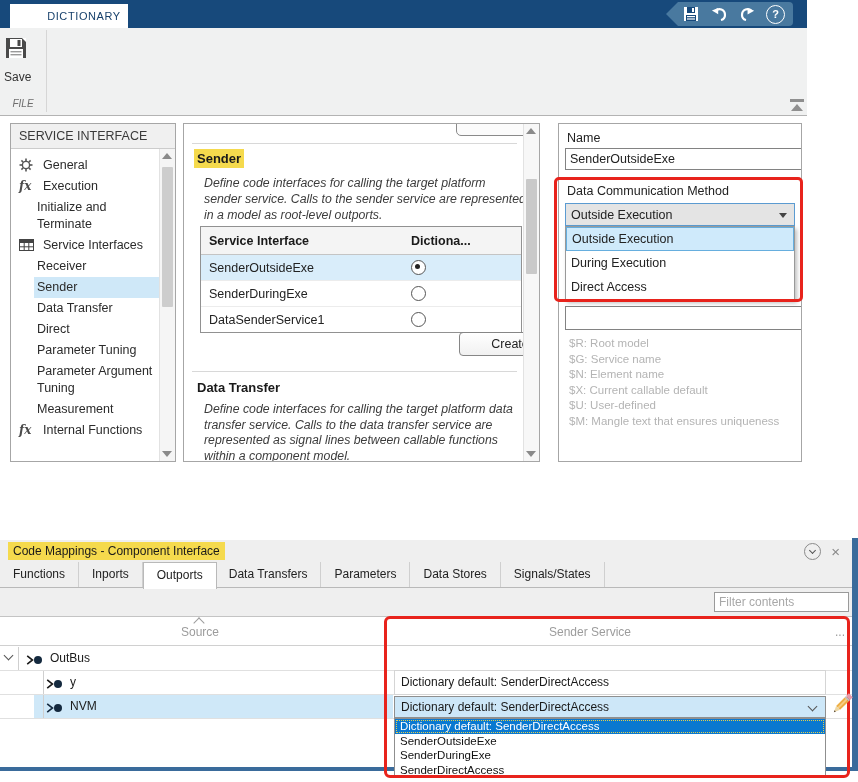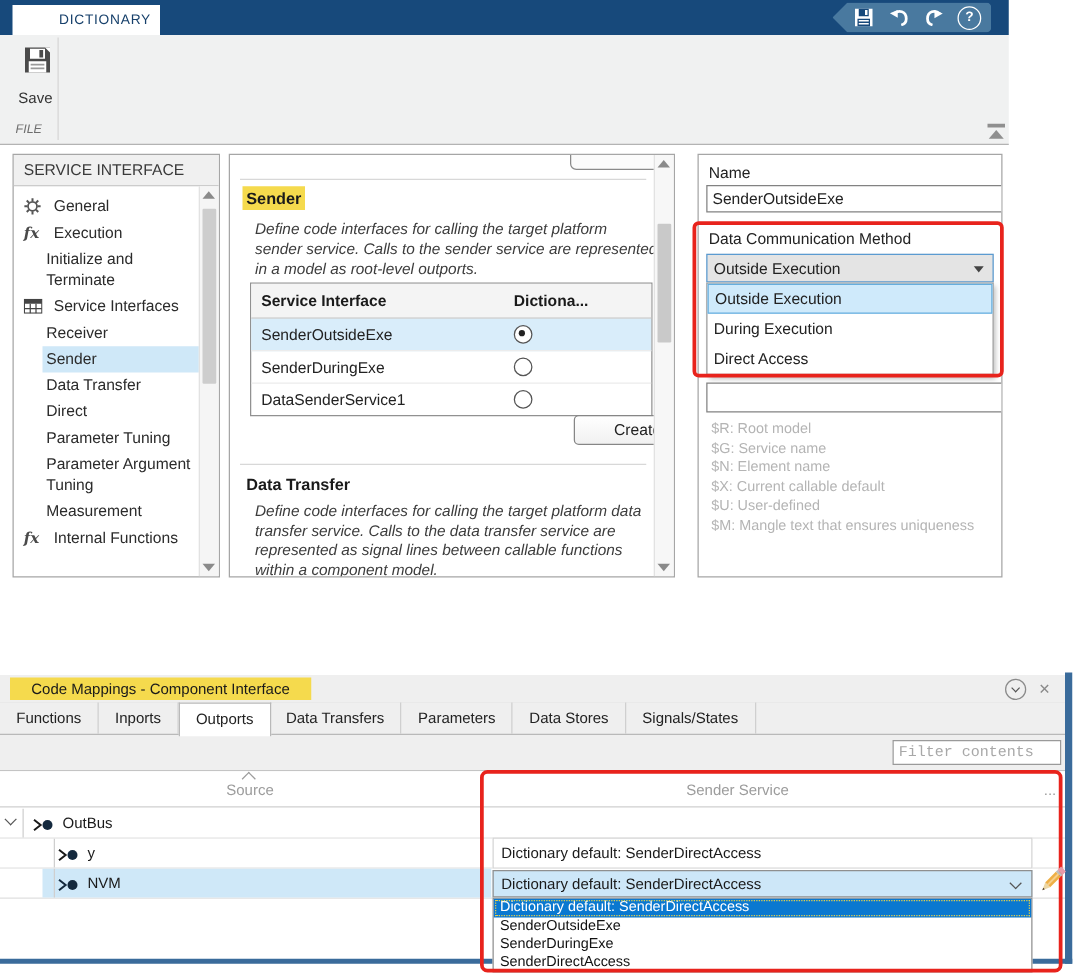--- a/index.html
+++ b/index.html
@@ -10,21 +10,21 @@
   
   .titlebar{position:absolute;left:0;top:0;width:807px;height:28px;background:#17497B;}
   .dict-tab{position:absolute;left:10px;top:4px;width:88px;height:24px;background:#fff;
     display:flex;align-items:center;justify-content:center;font-size:11px;letter-spacing:.6px;color:#17406b;padding-left:30px;}
   .qat{position:absolute;right:14px;top:2px;height:24px;padding:0 8px 0 16px;display:flex;align-items:center;gap:10px;
     background:#49799f;clip-path:polygon(12px 0,100% 0,100% 100%,12px 100%,0 50%);border-radius:0 4px 4px 0;}
   .qat-btn{width:18px;height:18px;display:flex;align-items:center;justify-content:center;cursor:pointer;}
   .qat-help{width:17px;height:17px;border:1.5px solid #fff;border-radius:50%;color:#fff;font-size:11px;font-weight:bold;
     display:flex;align-items:center;justify-content:center;background:#49799f;}
   .ribbon{position:absolute;left:0;top:28px;width:807px;height:87px;background:#f0f1f1;border-bottom:1px solid #b3b3b3;}
-  .save-btn{position:absolute;left:4px;top:8px;width:38px;text-align:right;cursor:pointer;}
+  .save-btn{position:absolute;left:4px;top:8px;width:38px;text-align:left;cursor:pointer;}
   .save-btn .lbl{font-size:12px;color:#333;margin-top:6px;}
   .ribbon-sep{position:absolute;left:46px;top:2px;width:1px;height:82px;background:#d6d6d6;}
   .file-label{position:absolute;left:0;top:70px;width:46px;text-align:center;font-size:10px;color:#6e6e6e;font-style:italic;}
   .collapse-ctl{position:absolute;left:788px;top:71px;width:18px;cursor:pointer;}
   .collapse-ctl .bar{width:14px;height:3px;background:#8f8f8f;margin:0 auto;}
   .tri-up{width:0;height:0;border-left:6px solid transparent;border-right:6px solid transparent;border-bottom:7px solid #8f8f8f;margin:2px auto 0;}
   .tri-dn{width:0;height:0;border-left:5px solid transparent;border-right:5px solid transparent;border-top:6px solid #8a8a8a;}
   .tri-up-sm{width:0;height:0;border-left:5px solid transparent;border-right:5px solid transparent;border-bottom:6px solid #8a8a8a;}
 
   
@@ -82,33 +82,33 @@
   .hints{position:absolute;left:10px;top:212px;font-size:11.5px;color:#b4b4b4;line-height:15.5px;}
   .redbox{position:absolute;border:3px solid #e8231c;box-sizing:border-box;pointer-events:none;z-index:40;}
   .redbox.top{left:554px;top:177px;width:249px;height:125px;border-radius:5px;}
   .redbox.bottom{left:384px;top:616px;width:466px;height:162px;border-radius:6px;}
 
   
   .cm-edge-r{position:absolute;left:852px;top:538px;width:6px;height:233px;background:#3a6b9b;}
   .cm-edge-b{position:absolute;left:0;top:767px;width:858px;height:4px;background:#3a6b9b;z-index:1;}
   .cm-titlebar{position:absolute;left:0;top:540px;width:852px;height:22px;background:#efefef;border-bottom:1px solid #d8d8d8;
     display:flex;align-items:center;}
-  .cm-title{margin-left:8px;font-size:12px;color:#1a1a1a;padding:2px 17px;background:#f5da4d;}
+  .cm-title{margin-left:8px;font-size:12px;color:#1a1a1a;padding:2px 5px;background:#f5da4d;}
   .cm-icons{position:absolute;right:12px;top:3px;display:flex;gap:10px;align-items:center;}
   .circ-chev{width:15px;height:15px;border:1px solid #8a8a8a;border-radius:50%;display:flex;align-items:center;justify-content:center;cursor:pointer;}
   .chev{width:6px;height:6px;border-right:1.5px solid #555;border-bottom:1.5px solid #555;transform:rotate(45deg);}
   .chev.sm{width:4px;height:4px;margin-top:-2px;}
   .cm-close{font-size:15px;color:#8a8a8a;line-height:15px;cursor:pointer;}
   .cm-tabs{position:absolute;left:0;top:562px;width:852px;height:26px;background:#efefef;border-bottom:1px solid #b9b9b9;
     display:flex;box-sizing:border-box;}
   .cm-tab{height:25px;line-height:25px;padding:0 13px;font-size:12px;color:#222;border-right:1px solid #cfcfcf;cursor:pointer;}
   .cm-tab.active{background:#fff;border:1px solid #b9b9b9;border-bottom:none;height:26px;margin-right:-1px;position:relative;z-index:2;}
   .cm-toolbar{position:absolute;left:0;top:588px;width:852px;height:29px;background:#efefef;border-bottom:1px solid #c4c4c4;box-sizing:border-box;}
   .filter-input{position:absolute;left:714px;top:4px;width:125px;height:18px;border:1px solid #9a9a9a;font-size:12px;
-    padding:0 4px;font-family:Liberation Mono, monospace;color:#ef4444;}
+    padding:0 4px;font-family:Liberation Sans, sans-serif;color:#ef4444;}
   .filter-input::placeholder{color:#a8a8a8;}
   .cm-header{position:absolute;left:0;top:617px;width:852px;height:29px;border-bottom:1px solid #d0d0d0;box-sizing:border-box;background:#fff;}
   .col-label{position:absolute;top:8px;font-size:12px;color:#9c9c9c;text-align:center;}
   .sort-caret{position:absolute;left:195px;top:2px;width:7px;height:7px;border-left:1.5px solid #9c9c9c;border-top:1.5px solid #9c9c9c;transform:rotate(45deg);}
   .cm-row{position:absolute;left:0;width:852px;height:24px;border-bottom:1px solid #e0e0e0;box-sizing:border-box;font-size:12px;color:#1a1a1a;background:#fff;}
   .row-sel-bg{position:absolute;left:34px;top:0;width:359px;height:23px;background:#cfe8f8;}
   .tree-vline{position:absolute;width:1px;background:#cfcfcf;}
   .expander{position:absolute;left:5px;top:7px;}
   .oicon{position:absolute;top:7px;}
   .row-label{position:absolute;top:4px;}

